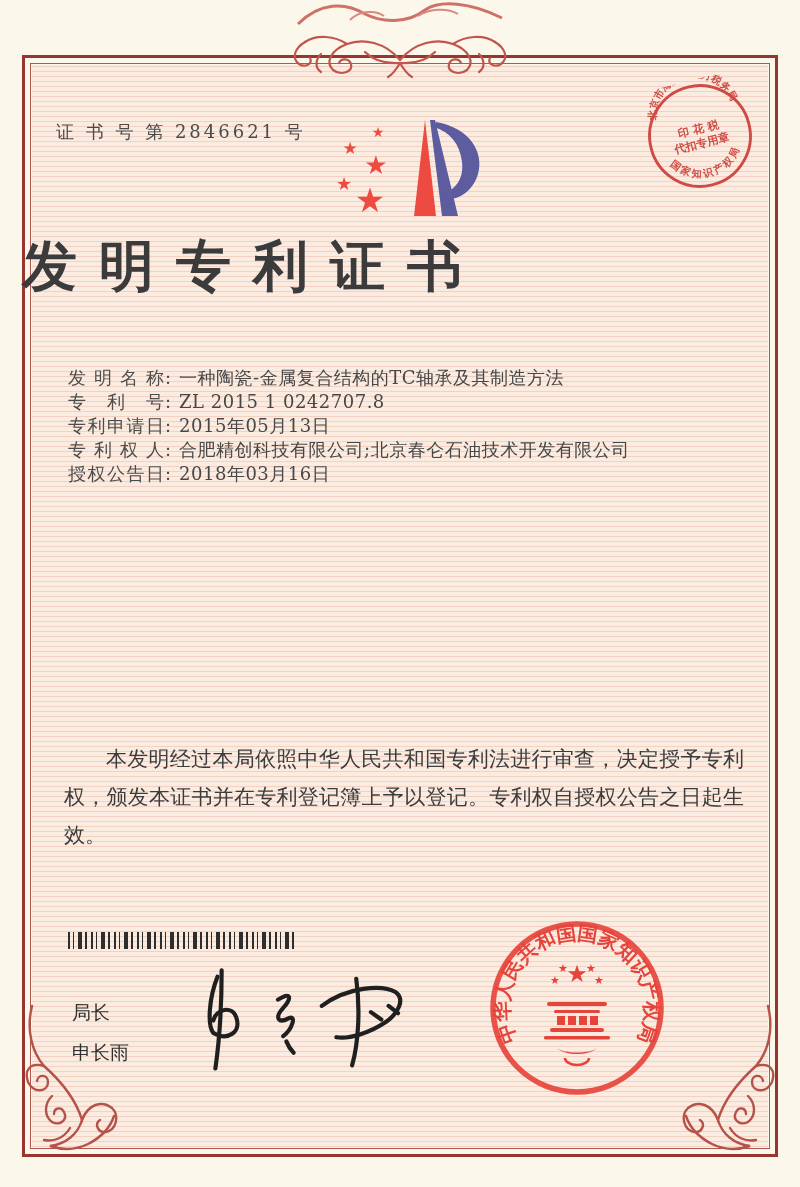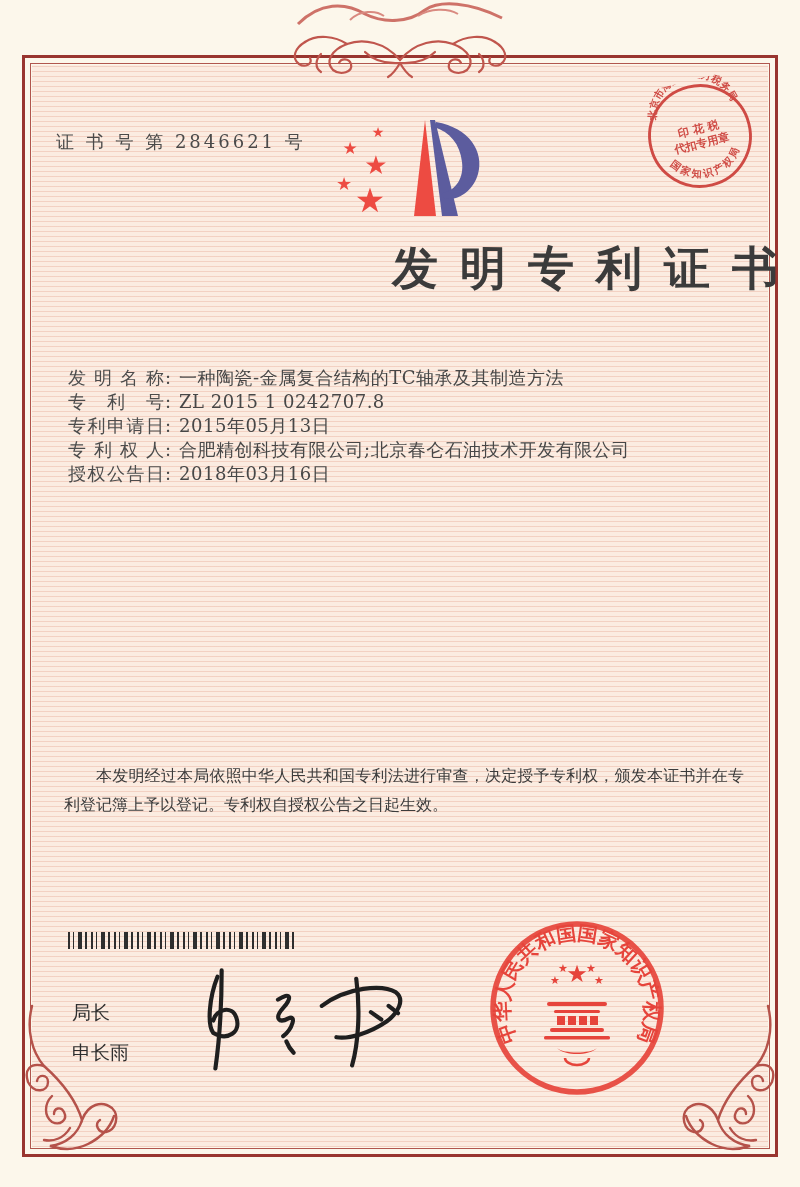--- a/index.html
+++ b/index.html
@@ -13,29 +13,29 @@
   .frame-outer{position:absolute; left:22px; top:55px; right:22px; bottom:30px;
     border:3px solid #99352f;}
   .frame-inner{position:absolute; left:30px; top:63px; right:30px; bottom:38px;
     border:1px solid #b0564e;}
   .inner-bg{position:absolute; left:32px; top:65px; right:32px; bottom:40px;
     background:#fbece1;
     background-image:repeating-linear-gradient(0deg, rgba(224,146,124,0.30) 0 1px, rgba(0,0,0,0) 1px 5px);
   }
   .ornament{position:absolute; pointer-events:none;}
   
-  .cert-no{position:absolute; left:56px; top:130px; font-size:18px; letter-spacing:3px; color:#4a4a4a;}
-  .title{position:absolute; left:0; top:238px; width:100%; text-align:right;
-    font-size:46px; font-weight:bold; color:#3b3b3b; letter-spacing:22px; text-indent:22px;}
+  .cert-no{position:absolute; left:56px; top:120px; font-size:18px; letter-spacing:3px; color:#4a4a4a;}
+  .title{position:absolute; left:0; top:230px; width:100%; text-align:left;
+    font-size:55px; font-weight:bold; color:#3b3b3b; letter-spacing:22px; text-indent:22px;}
   .fields{position:absolute; left:68px; top:366px; right:60px; font-size:18px; color:#474747;}
   .field-row{white-space:nowrap;}
   .field-label{display:inline-block; width:96px; text-align:justify; text-align-last:justify; color:#4c4c4c;}
   .field-colon{display:inline-block; margin:0 8px 0 1px;}
   .field-value{letter-spacing:0.5px;}
-  .paras{position:absolute; left:64px; top:761px; right:56px; font-size:16px;
+  .paras{position:absolute; left:64px; top:740px; right:56px; font-size:21px;
     line-height:1.82; color:#3c3c3c; text-align:justify;}
   .paras p{margin:0; text-indent:2em;}
   .barcode{position:absolute; left:68px; top:932px; width:230px; height:17px;
     background-image:
       repeating-linear-gradient(90deg,#2e2e2e 0 2px,rgba(0,0,0,0) 2px 5px,#2e2e2e 5px 6px,rgba(0,0,0,0) 6px 10px,#2e2e2e 10px 14px,rgba(0,0,0,0) 14px 17px,#2e2e2e 17px 19px,rgba(0,0,0,0) 19px 23px);
   }
   .signoff{position:absolute; left:72px; top:1000px; font-size:19px; color:#2e2e2e;
     font-family:"DejaVu Sans","Liberation Sans",sans-serif;}
   .signoff div{margin-bottom:14px;}
   .signature{position:absolute; left:182px; top:968px;}

